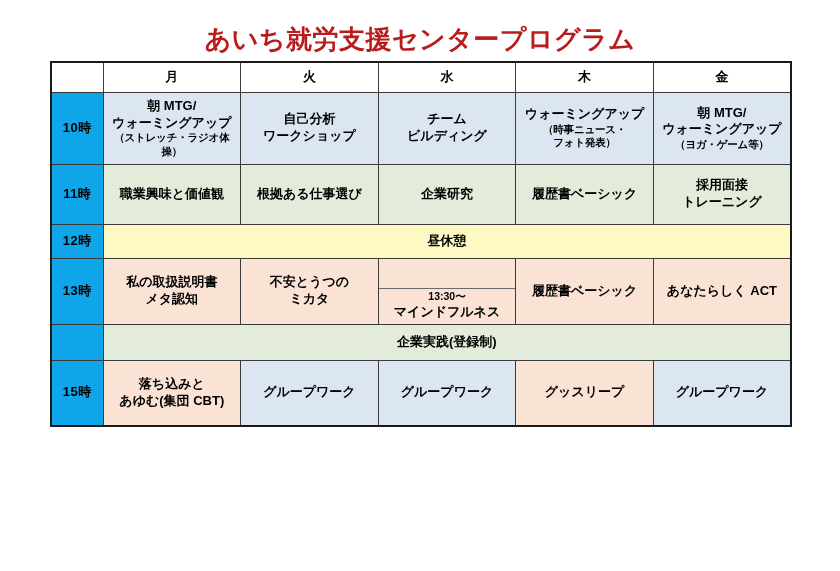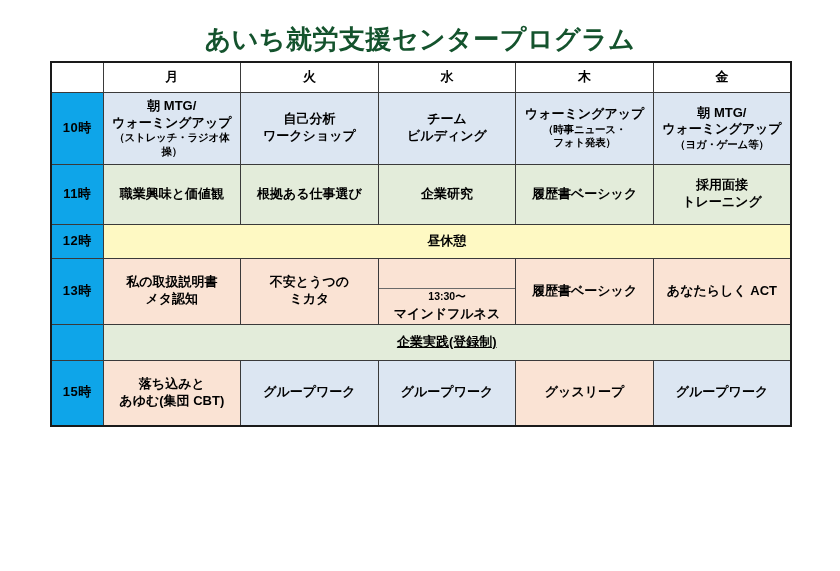--- a/index.html
+++ b/index.html
@@ -22,21 +22,21 @@
   }
   .title {
     position: absolute;
     top: 22px;
     left: 0;
     width: 840px;
     text-align: center;
     font-size: 26px;
     font-weight: 700;
     letter-spacing: 0.5px;
-    color: #14532d;
+    color: #b91c1c;
   }
   .table-wrap {
     position: absolute;
     left: 50px;
     top: 61px;
     width: 740px;
   }
   table.schedule {
     border-collapse: collapse;
     table-layout: fixed;
@@ -69,21 +69,21 @@
     background: #0ea5e9;
     font-size: 14px;
     font-weight: 700;
     letter-spacing: 0.5px;
   }
   .row-10 td.cell { height: 72px; }
   .row-11 td.cell { height: 60px; }
   .row-12 td.cell { height: 34px; }
   .row-13 td.cell { height: 66px; }
   .row-14 td.cell { height: 58px; }
-  .row-jk td.cell { height: 36px; text-decoration: underline; }
+  .row-jk td.cell { height: 36px; }
   .row-15 td.cell { height: 66px; }
 
   .c-blue   { background: #dce6f2; }
   .c-green  { background: #e3ecda; }
   .c-peach  { background: #fae3d4; }
   .c-yellow { background: #fce0a0; }
   .c-white  { background: #fef9c3; }
 
   .sub {
     display: block;
@@ -98,21 +98,21 @@
   .split-inner { display: flex; flex-direction: column; height: 100%; }
   .split-top {
     flex: 0 0 46%;
     border-bottom: 1px solid #6a6a6a;
   }
   .split-bottom {
     flex: 1 1 auto;
     display: flex;
     flex-direction: column;
     align-items: center;
-    justify-content: space-between;
+    justify-content: flex-start;
     padding: 1px 2px;
     box-sizing: border-box;
   }
   .split-time { font-size: 10.5px; font-weight: 700; display: block; }
   .split-label { font-size: 13px; font-weight: 700; display: block; }
 
   td.merged { font-size: 14px; font-weight: 700; }
 </style>
 </head>
 <body>

